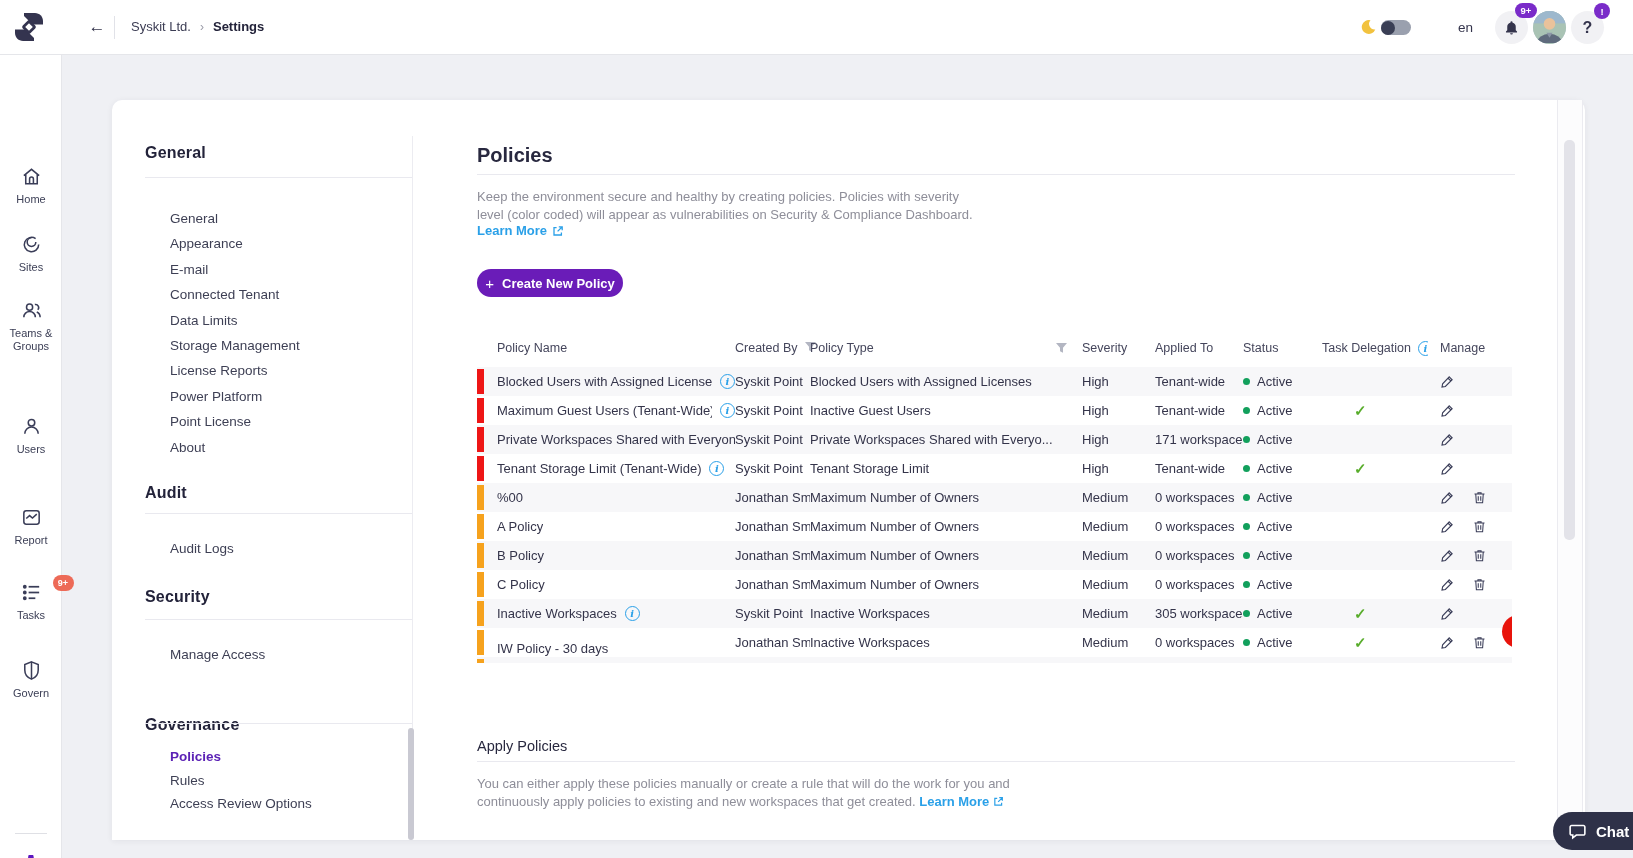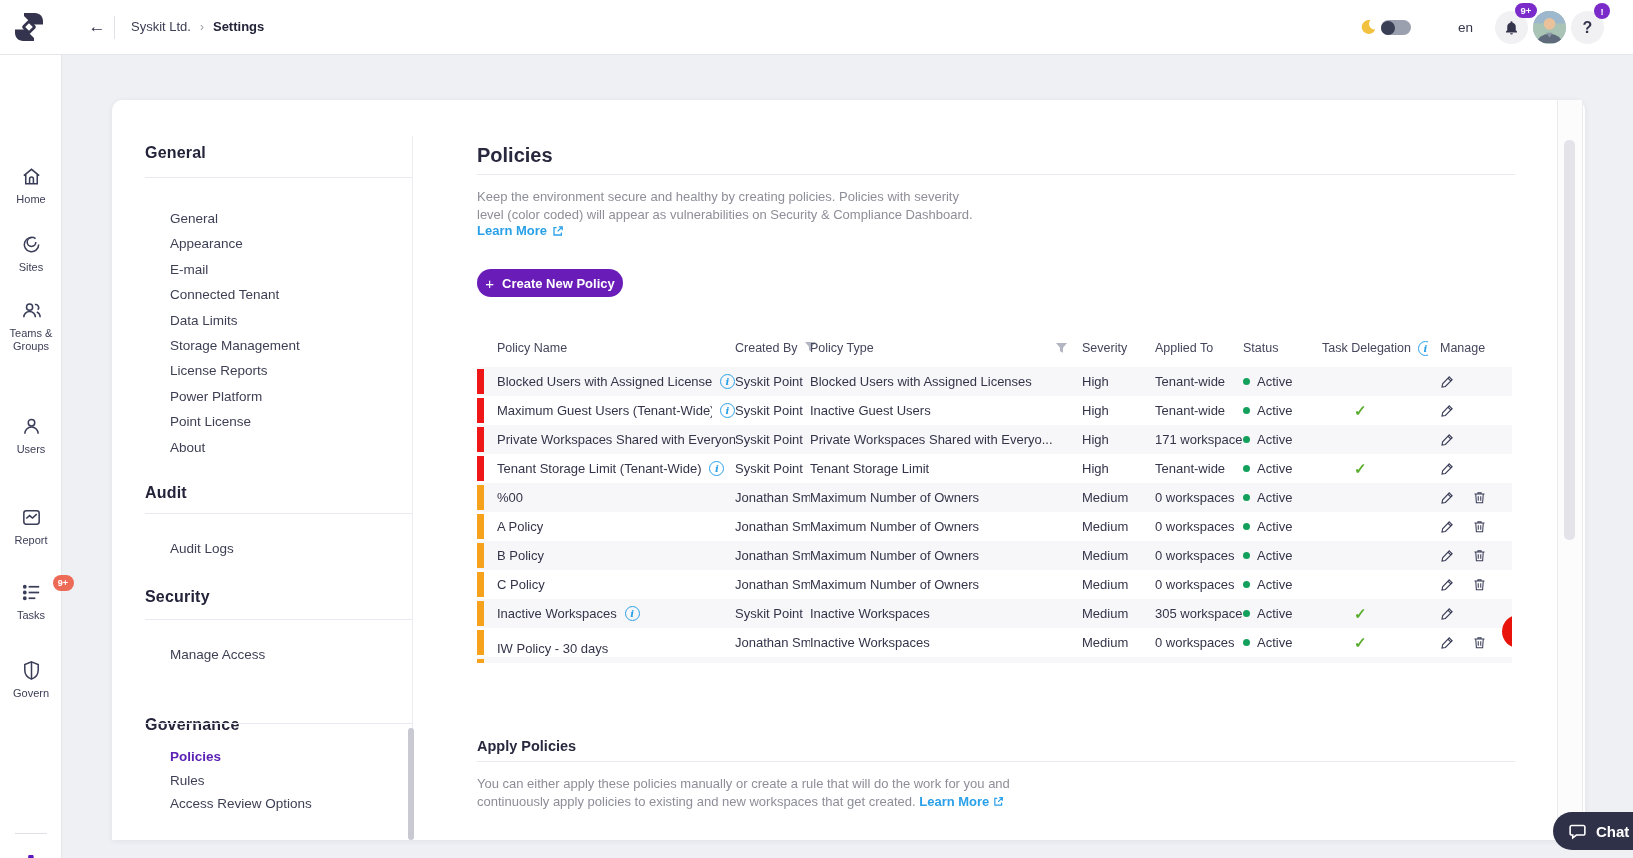--- a/index.html
+++ b/index.html
@@ -95,21 +95,21 @@
     font:italic bold 10px "DejaVu Serif", serif; display:inline-flex; align-items:center;
     justify-content:center; margin-left:8px; flex:0 0 auto; }
   .hc .ibadge { margin-left:0; }
   .iconbtn { width:15px; height:15px; cursor:pointer; flex:0 0 auto; }
   .iconbtn svg { width:15px; height:15px; }
   .annot { position:absolute; left:74px; top:9px; width:33px; height:33px; border-radius:50%;
     background:#e8140c; color:#fff; font-size:16px; font-weight:bold; display:flex; align-items:center;
     justify-content:center; z-index:12; }
 
   
-  .ap-title { position:absolute; left:365px; top:638px; font-size:14.5px; font-weight:bold; color:#28283f; }
+  .ap-title { position:absolute; left:365px; top:638px; font-size:14.5px; font-weight:normal; color:#28283f; }
   .hr2 { position:absolute; left:365px; top:661px; width:1038px; height:1px; background:#e9e9ef; }
   .ap-text { position:absolute; left:365px; top:675px; font-size:13px; line-height:17.5px; color:#8e8e99; }
   .ap-text .ilink { color:#2aa0e8; font-weight:bold; cursor:pointer; }
 
   
   .card-gutter { position:absolute; left:1445px; top:0; width:26px; height:740px;
     border-left:1px solid #ebebf0; border-right:1px solid #ebebf0; background:#fcfcfd; }
   .card-thumb { position:absolute; left:1452px; top:40px; width:11px; height:400px; background:#e3e3e9; border-radius:5px; }
 
   

